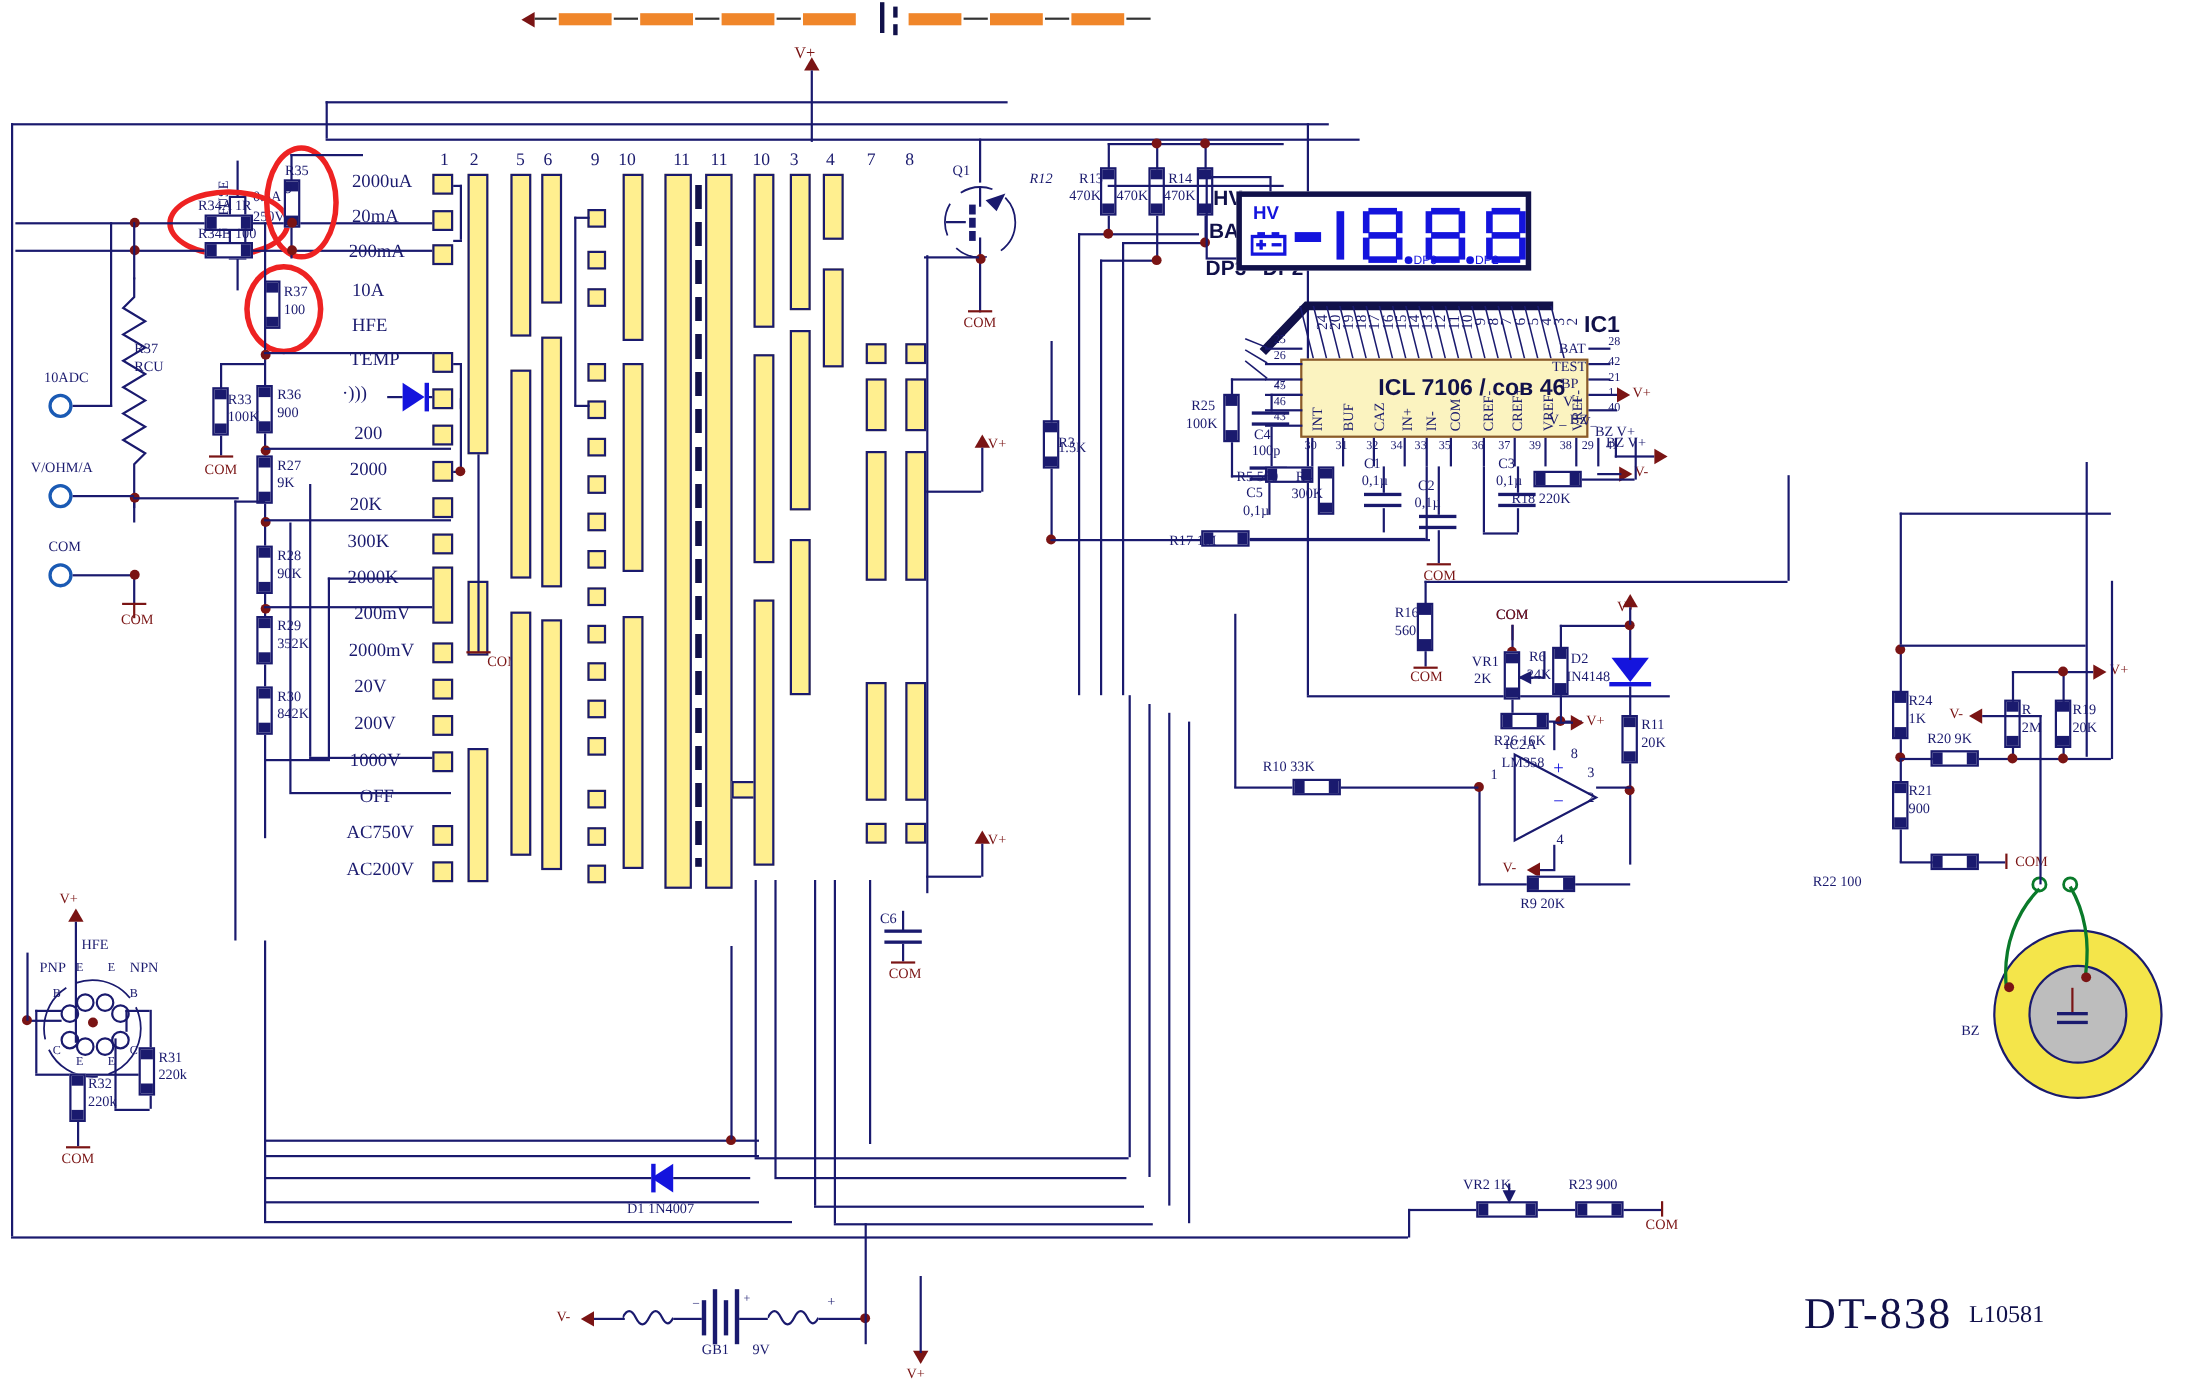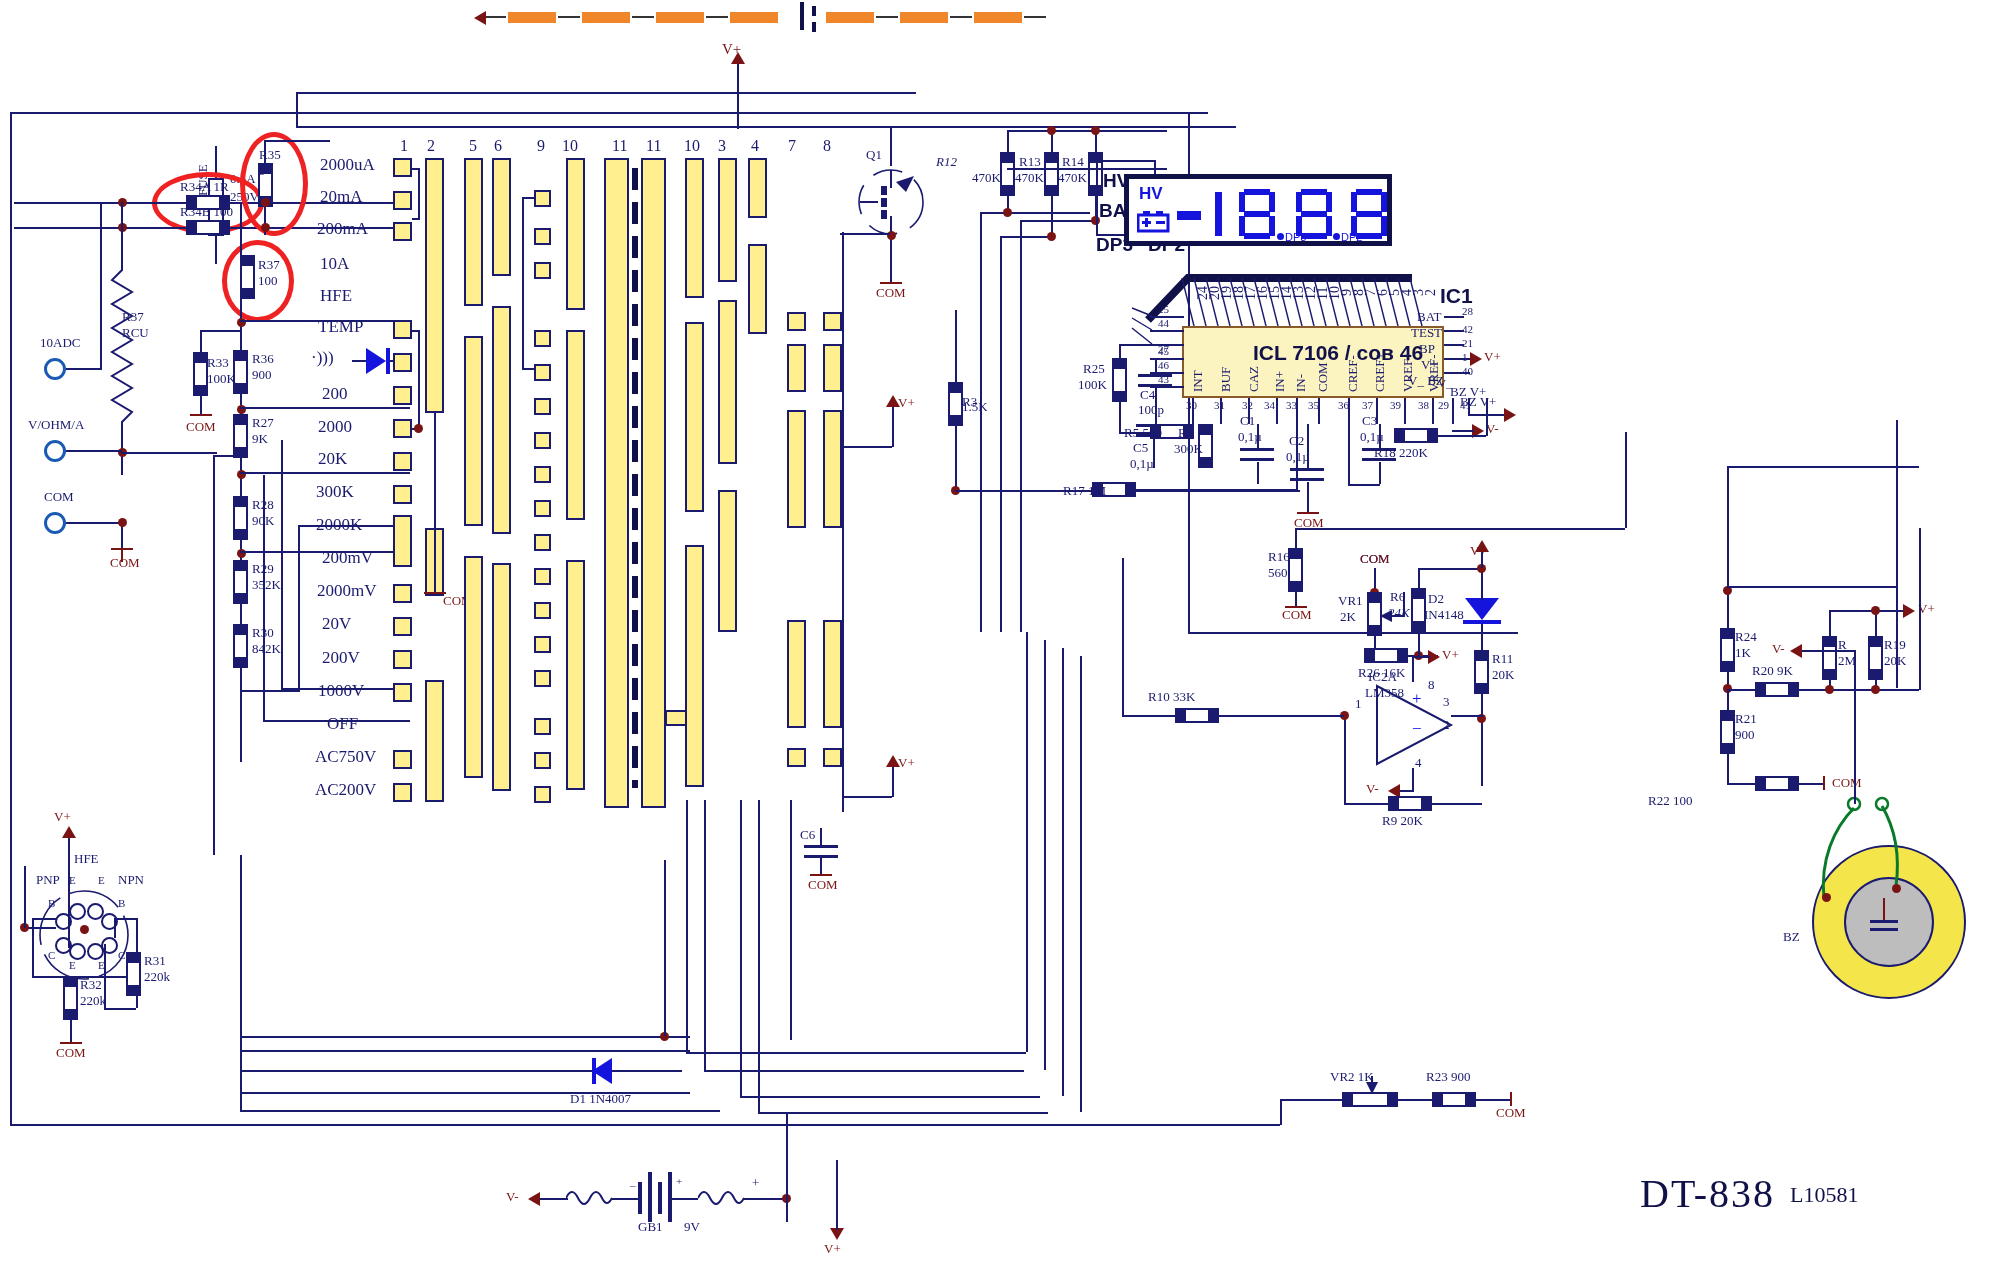--- a/index.html
+++ b/index.html
@@ -392,21 +392,21 @@
   <div class="lbl sm" style="left:962px;top:400px;">1.5K</div>
   <div class="wire v" style="left:955px;top:310px;height:74px;"></div>
   <div class="wire v" style="left:955px;top:426px;height:64px;"></div>
   <div class="node" style="left:951px;top:486px;"></div>
   <div class="wire h" style="left:955px;top:490px;width:345px;"></div>
 
   <div class="resV" style="left:1000px;top:152px;"></div>
   <div class="lbl sm" style="left:936px;top:155px;font-style:italic;">R12</div>
   <div class="lbl sm" style="left:972px;top:171px;">470K</div>
   <div class="resV" style="left:1044px;top:152px;"></div>
-  <div class="lbl sm" style="left:1019px;top:155px;">R13</div>
+  <div class="lbl sm" style="left:981px;top:155px;">R13</div>
   <div class="lbl sm" style="left:1015px;top:171px;">470K</div>
   <div class="resV" style="left:1088px;top:152px;"></div>
   <div class="lbl sm" style="left:1062px;top:155px;">R14</div>
   <div class="lbl sm" style="left:1058px;top:171px;">470K</div>
 
   <div class="wire h" style="left:1007px;top:168px;width:160px;"></div>
   <div class="wire v" style="left:1007px;top:130px;height:24px;"></div>
   <div class="wire v" style="left:1051px;top:130px;height:24px;"></div>
   <div class="wire v" style="left:1095px;top:130px;height:24px;"></div>
   <div class="wire h" style="left:1007px;top:130px;width:160px;"></div>
@@ -532,21 +532,21 @@
   <div class="pinnum" style="left:1399px;top:296px;">4</div>
   <div class="pinnum" style="left:1411px;top:296px;">3</div>
   <div class="pinnum" style="left:1423px;top:296px;">2</div>
 
   <div class="sansb" style="left:1440px;top:284px;font-size:21px;">IC1</div>
 
   <div id="ic1" style="left:1182px;top:326px;width:262px;height:72px;"></div>
   <div class="icname" style="left:1253px;top:341px;">ICL 7106 / сов 46</div>
 
   <div class="lbl xs" style="left:1158px;top:304px;">25</div>
-  <div class="lbl xs" style="left:1158px;top:318px;">44</div>
+  <div class="lbl xs" style="left:1158px;top:318px;">26</div>
   <div class="lbl xs" style="left:1158px;top:332px;margin-top:12px;">27</div>
   <div class="lbl xs" style="left:1158px;top:346px;">45</div>
   <div class="lbl xs" style="left:1158px;top:360px;">46</div>
   <div class="lbl xs" style="left:1158px;top:374px;">43</div>
   <div class="wire h" style="left:1150px;top:316px;width:34px;"></div>
   <div class="wire h" style="left:1150px;top:330px;width:34px;"></div>
   <div class="wire h" style="left:1150px;top:344px;width:34px;"></div>
   <div class="wire h" style="left:1150px;top:358px;width:34px;"></div>
   <div class="wire h" style="left:1150px;top:372px;width:34px;"></div>
   <div class="wire h" style="left:1150px;top:386px;width:34px;"></div>
@@ -774,21 +774,21 @@
   </svg>
   <div class="wire v" style="left:1374px;top:636px;height:20px;"></div>
 
   <div class="resH" style="left:1364px;top:648px;"></div>
   <div class="lbl sm" style="left:1358px;top:666px;">R26 16K</div>
   <div class="wire h" style="left:1408px;top:655px;width:30px;"></div>
   <div class="node" style="left:1414px;top:651px;"></div>
 
   <div class="resV" style="left:1411px;top:588px;"></div>
   <div class="lbl sm" style="left:1390px;top:590px;">R6</div>
-  <div class="lbl sm" style="left:1388px;top:606px;font-style:italic;">24K</div>
+  <div class="lbl sm" style="left:1388px;top:606px;">24K</div>
   <div class="wire v" style="left:1418px;top:568px;height:22px;"></div>
   <div class="wire v" style="left:1418px;top:632px;height:24px;"></div>
   <div class="wire h" style="left:1418px;top:568px;width:64px;"></div>
 
   <div class="diodeD" style="left:1465px;top:598px;"></div>
   <div class="dbar" style="left:1463px;top:620px;width:38px;height:4px;"></div>
   <div class="lbl sm" style="left:1428px;top:592px;">D2</div>
   <div class="lbl sm" style="left:1424px;top:608px;">IN4148</div>
   <div class="wire v" style="left:1481px;top:568px;height:32px;"></div>
   <div class="node" style="left:1477px;top:564px;"></div>

